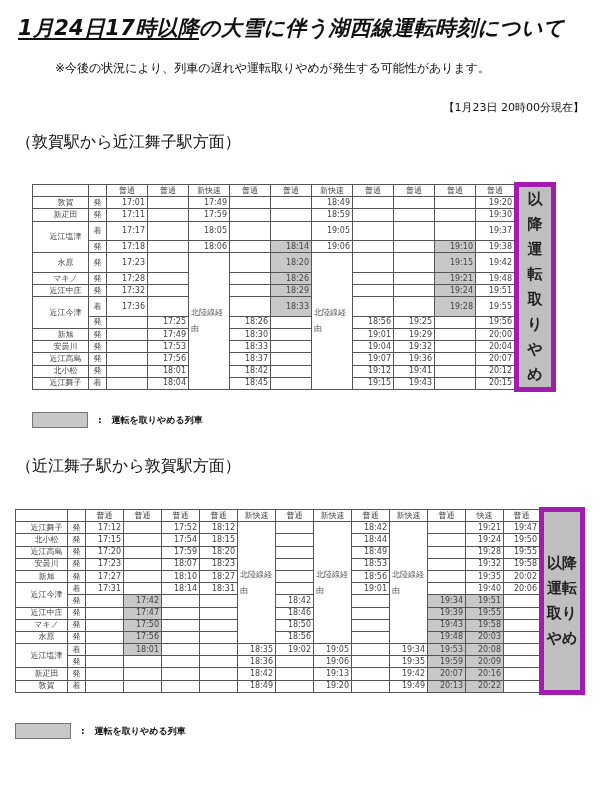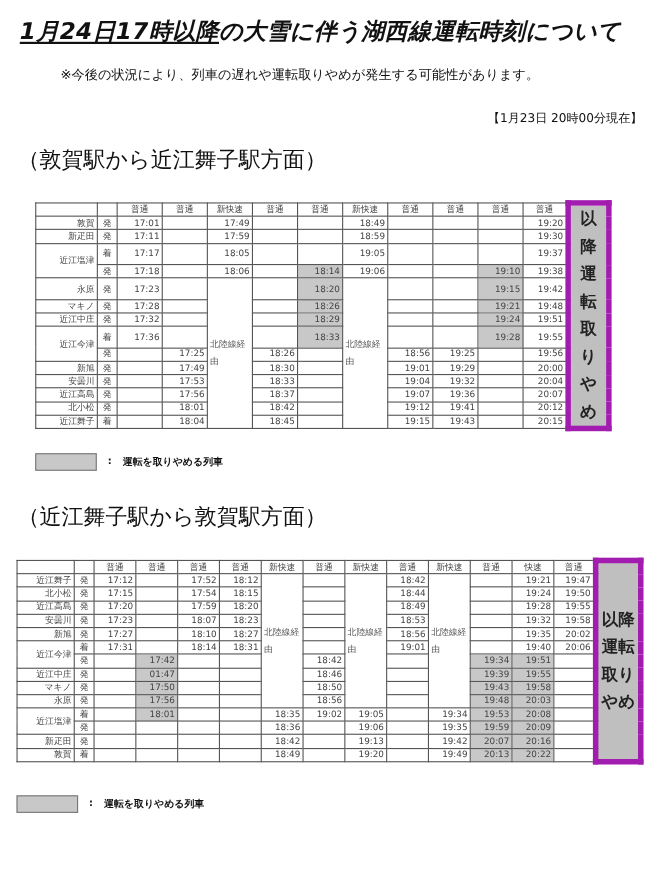--- a/index.html
+++ b/index.html
@@ -2,26 +2,26 @@
 <html><head>
 <meta charset="utf-8">
 <style>
   html, body { margin:0; padding:0; background:#ffffff; }
   body { width:600px; height:800px; position:relative; overflow:hidden;
          font-family:"DejaVu Sans","Liberation Sans",sans-serif; color:#111; }
   .title { position:absolute; left:18px; top:14px; font-size:21px; font-weight:bold; letter-spacing:0.3px; white-space:nowrap;font-style:italic; }
   .title .ul { text-decoration:underline; text-decoration-thickness:2px; text-underline-offset:3px; }
   .notice { position:absolute; left:55px; top:60px; font-size:12px; white-space:nowrap; }
   .asof { position:absolute; right:16px; top:100px; font-size:11px; white-space:nowrap; }
-  .section { position:absolute; left:16px; font-size:20px; white-space:nowrap; }
+  .section { position:absolute; left:16px; font-size:16px; white-space:nowrap; }
   table.tt { position:absolute; border-collapse:collapse; font-size:8px; color:#444; table-layout:fixed; }
   table.tt td { border:1px solid #555; height:11.2px; padding:0 2px; line-height:10px; white-space:nowrap; overflow:hidden; }
   table.tt td.num { text-align:right; }
   table.tt td.hdr { text-align:center; }
-  table.tt td.sta { text-align:right;padding-left:12px; }
+  table.tt td.sta { text-align:center;padding-left:12px; }
   table.tt td.ad { text-align:center; }
   table.tt td.cx { background:#c8c8c8; }
   table.tt td.via { text-align:left; vertical-align:middle; line-height:16px; color:#555; font-size:8px; white-space:normal; word-break:break-all; }
   table.tt td.stop { background:#bfbfbf; text-align:center; vertical-align:middle; font-weight:bold; font-size:15px; color:#222; line-height:25px; border:5px solid #a21caf; white-space:normal; word-break:break-all; }
   .legend { position:absolute; display:flex; align-items:center; font-size:9px; font-weight:bold; }
   .legend .sw { width:54px; height:14px; background:#c8c8c8; border:1px solid #777; margin-right:10px; }
   .legend .colon { margin-right:10px; }
 </style>
 </head>
 <body>
@@ -377,21 +377,21 @@
         <td class="num">18:42</td>
         <td class="num"></td>
         <td class="num cx">19:34</td>
         <td class="num cx">19:51</td>
         <td class="num"></td>
       </tr>
       <tr>
         <td class="sta">近江中庄</td>
         <td class="ad">発</td>
         <td class="num"></td>
-        <td class="num cx">01:47</td>
+        <td class="num cx">17:47</td>
         <td class="num"></td>
         <td class="num"></td>
         <td class="num">18:46</td>
         <td class="num"></td>
         <td class="num cx">19:39</td>
         <td class="num cx">19:55</td>
         <td class="num"></td>
       </tr>
       <tr>
         <td class="sta">マキノ</td>

